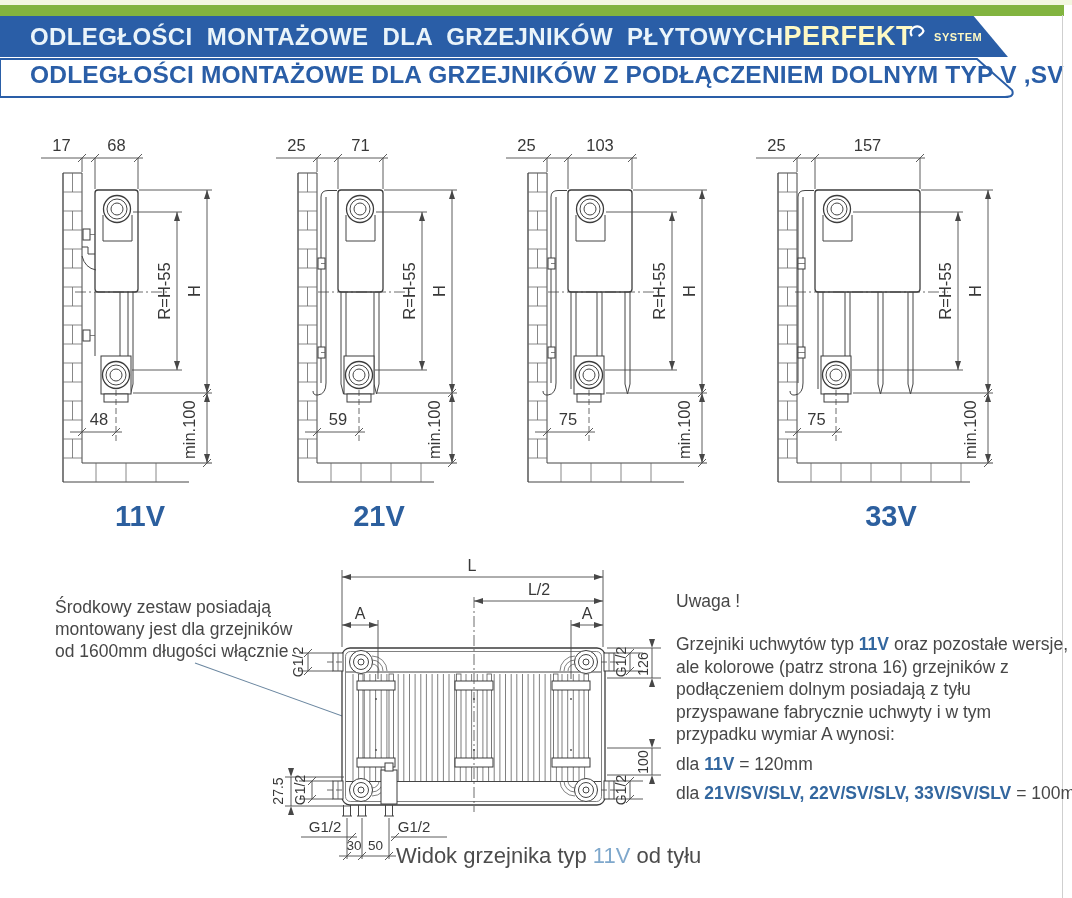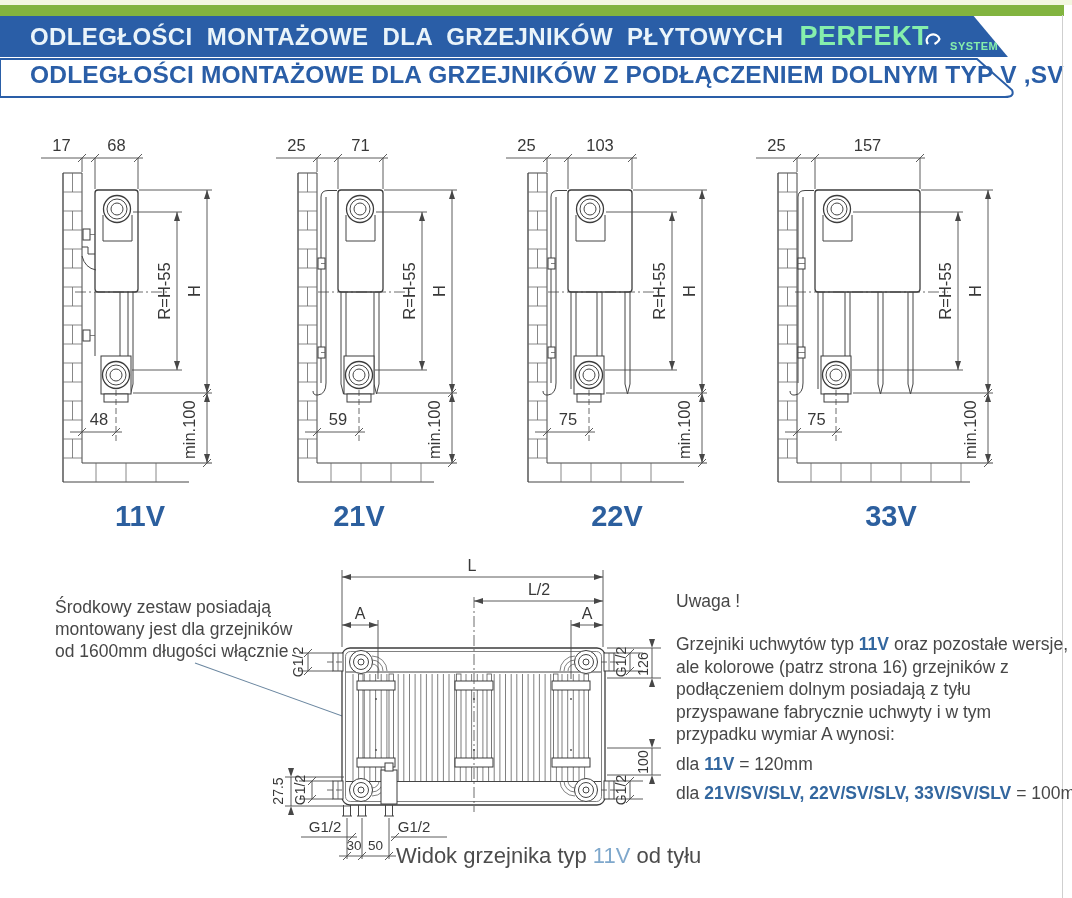--- a/index.html
+++ b/index.html
@@ -8,21 +8,21 @@
   #page{position:relative;width:1021px;height:898px;background:#fff;}
 
   
   #strip-pale{left:0;top:0;width:1072px;height:5px;background:#f3f7e0;}
   #strip-green{left:0;top:5px;width:1064px;height:11px;background:#82b43f;}
   #bar1{left:0;top:16px;width:1010px;height:41px;background:#2a5ea7;
     clip-path:polygon(0 0,96.4% 0,99.8% 100%,0 100%);
     display:flex;align-items:center;}
   #bar1-title{color:#eaf4fa;font-size:24px;font-weight:bold;margin-left:30px;
     word-spacing:7px;letter-spacing:.4px;white-space:nowrap;}
-  #logo{display:flex;align-items:flex-end;margin-left:16px;color:#86efac;}
+  #logo{display:flex;align-items:center;color:#fef9c3;}
   #logo-brand{font-size:27px;font-weight:bold;letter-spacing:.5px;}
   #logo-swoosh{position:relative;top:-6px;left:-4px;}
   #logo-sub{font-size:11px;font-weight:bold;letter-spacing:.5px;margin-left:-3px;padding-left:8px;}
   #bar2-shape{left:0;top:56px;width:1020px;height:46px;}
   #bar2-title{left:30px;top:61px;color:#2a5ea7;font-size:24.5px;font-weight:600;
     letter-spacing:.2px;white-space:nowrap;}
   #right-edge{left:1062px;top:15px;width:1px;height:883px;background:#cfcfcf;}
 
   
   svg text{font-family:"Liberation Sans",sans-serif;fill:#383838;}
@@ -449,22 +449,21 @@
           <line x1="785" y1="432" x2="842" y2="432" class="dim"></line>
           <line x1="793" y1="436" x2="801" y2="428" class="dim"></line>
           <line x1="832" y1="436" x2="840" y2="428" class="dim"></line>
           <line x1="836" y1="390" x2="836" y2="441" class="dd2"></line>
           <text x="816.5" y="425" class="t17">75</text>
         </g>
       </g>
     </svg>
 
   <div class="type-label" style="left:80px">11V</div>
-  <div class="type-label" style="left:299px">21V</div>
-  <div class="type-label" style="left:557px">22V</div>
+  <div class="type-label" style="left:319px">21V</div>
   <div class="type-label" style="left:831px">33V</div>
 
   <svg id="rear" class="abs" style="left:180px;top:552px" width="505" height="330" viewBox="0 0 505 330">
       <g transform="translate(-180,-552)">
         <line x1="195" y1="663" x2="470" y2="762" class="leader"></line>
         <rect x="342" y="648" width="263" height="157" rx="8" class="b2"></rect>
         <rect x="345.5" y="651.5" width="256" height="150" rx="5" class="thin"></rect>
         <line x1="346" y1="672" x2="601" y2="672" class="ln"></line>
         <line x1="346" y1="781.5" x2="601" y2="781.5" class="ln"></line>
         <line x1="353" y1="674" x2="353" y2="781" class="thin"></line>

